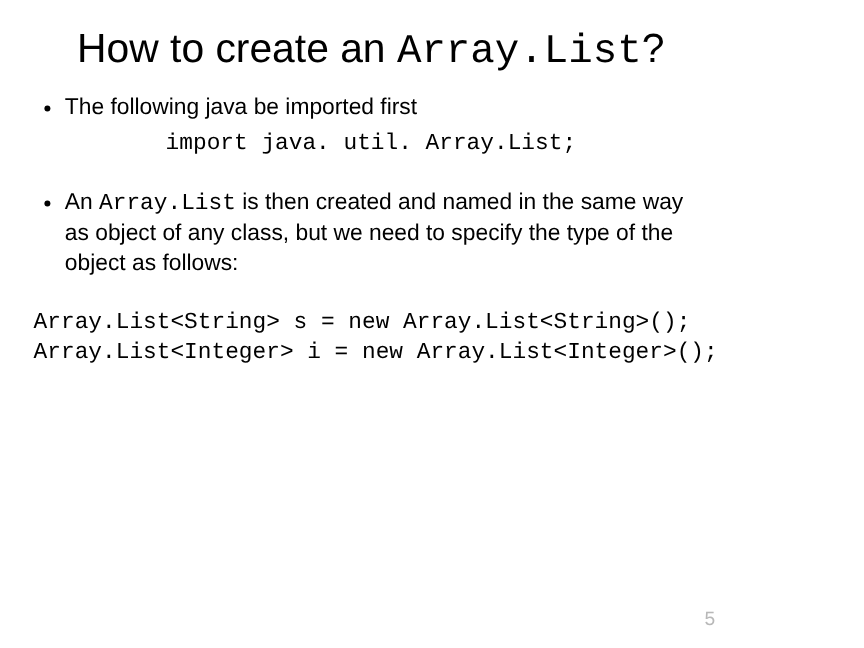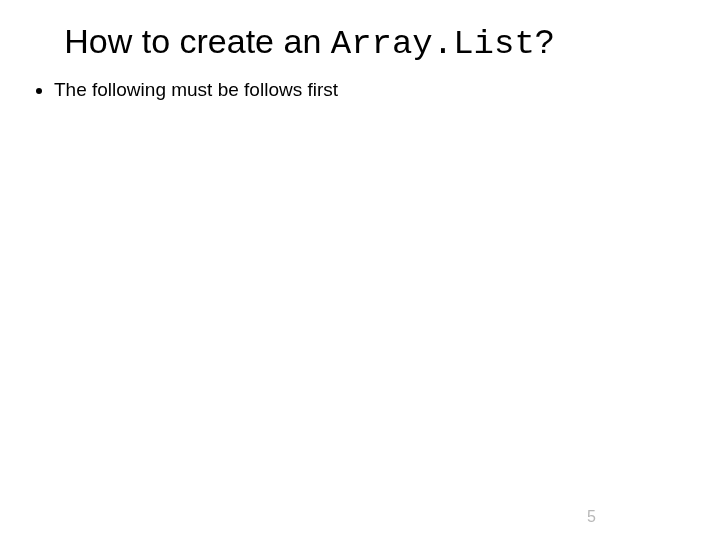--- a/index.html
+++ b/index.html
@@ -80,24 +80,32 @@
 </head>
 <body>
 
 <div class="slide">
 
   <div class="title">
     <span>How to create an </span><span class="mono">Array.List</span><span>?</span>
   </div>
 
   <ul class="bullets">
-    <li>The following must be follows first</li>
+    <li>The following java be imported first</li>
   </ul>
+  <div class="indent-code">import java. util. Array.List;</div>
 
   <div class="gap"></div>
 
+  <ul class="bullets">
+    <li>
+      <span>An </span><span class="mono">Array.List</span><span> is then created and named in the same way as object of any class, but we need to specify the type of the object as follows:</span>
+    </li>
+  </ul>
 
 
   <div class="gap-sm"></div>
 
+  <div class="eg-block">Array.List&lt;String&gt; s = new Array.List&lt;String&gt;();
+Array.List&lt;Integer&gt; i = new Array.List&lt;Integer&gt;();</div>
 
   <div class="page-num">5</div>
 </div>
 
 </body></html>

